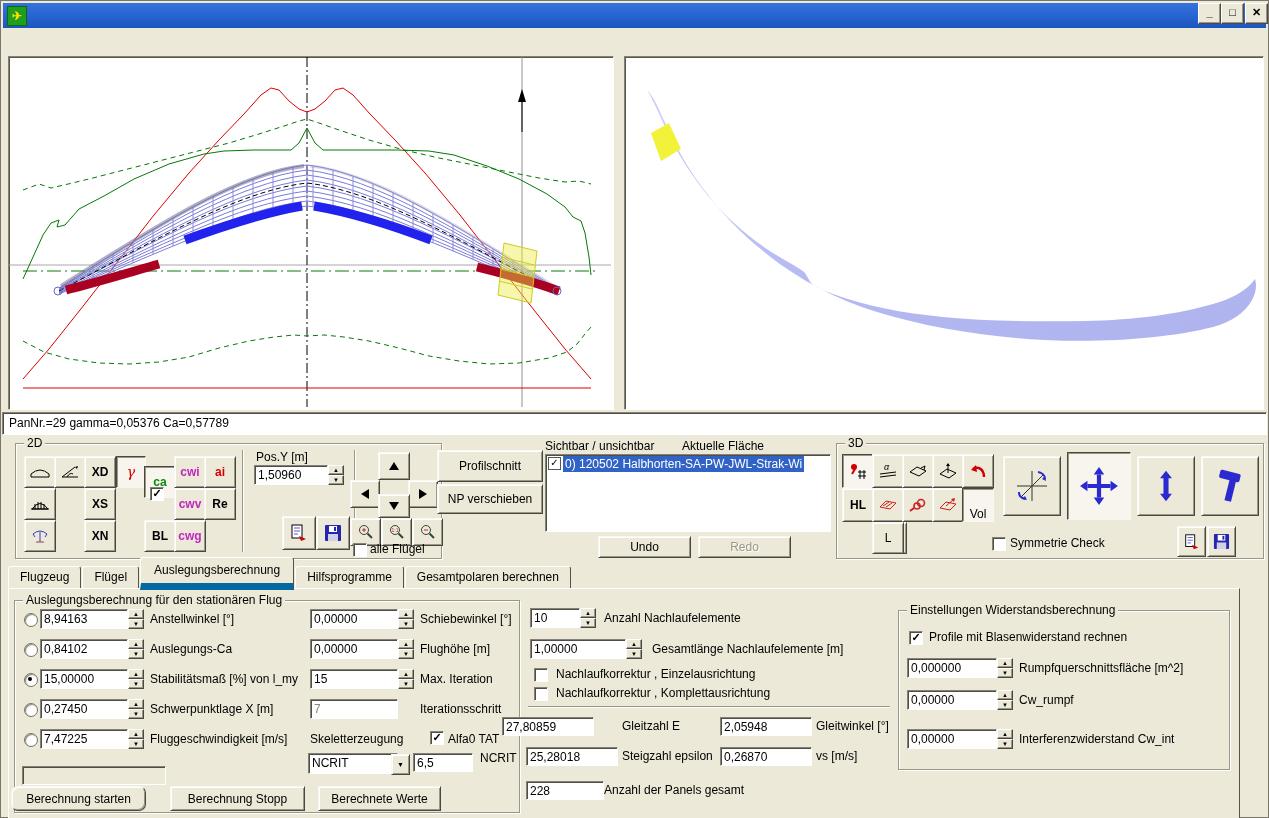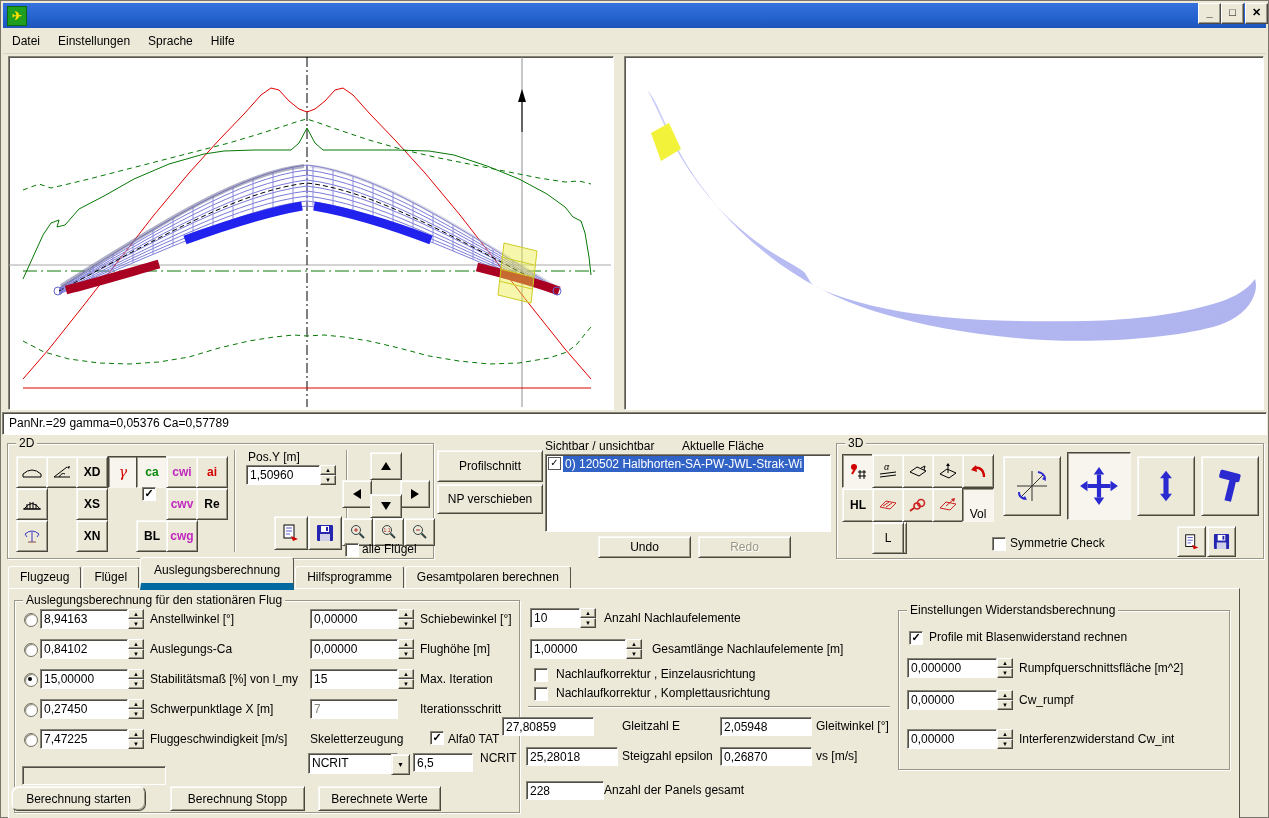--- a/index.html
+++ b/index.html
@@ -27,21 +27,21 @@
   
   .group{position:absolute;border:1px solid #9a9784;box-shadow:inset 1px 1px 0 #fff,1px 1px 0 #fff;}
   .legend{position:absolute;top:-8px;left:8px;background:#ece9d8;padding:0 3px;font-size:12px;}
   
   .btn{position:absolute;background:#ece9d8;border:1px solid;border-color:#f8f7f1 #4a483e #4a483e #f8f7f1;
     box-shadow:inset 1px 1px 0 #fff,inset -1px -1px 0 #9a9786;
     display:flex;align-items:center;justify-content:center;font-size:12px;cursor:default;}
   .btn.pressed{border-color:#4a483e #f8f7f1 #f8f7f1 #4a483e;box-shadow:inset 1px 1px 0 #9a9786;background:#f7f5ee;}
   .btn.disabled{color:#9a9786;text-shadow:1px 1px 0 #fff;}
   .tool{font-size:12px;font-weight:bold;}
-  .c-red{color:#d40000;} .c-green{color:#0a8a0a;} .c-mag{color:#c028c0;} .c-blue{color:#000000;}
+  .c-red{color:#d40000;} .c-green{color:#0a8a0a;margin-top:10px;} .c-mag{color:#c028c0;} .c-blue{color:#000000;}
   .gamma{font-family:"DejaVu Serif",serif;font-style:italic;color:#d40000;font-size:14px;}
   
   .inp{position:absolute;background:#fff;border:1px solid;border-color:#848276 #fff #fff #848276;
     box-shadow:inset 1px 1px 0 #4f4d45;font-family:"Liberation Sans",sans-serif;font-size:12px;
     padding:0 3px;outline:none;}
   .inp:disabled{color:#8a887c;background:#fff;}
   .spin{position:absolute;width:16px;display:flex;flex-direction:column;}
   .spin b{flex:1;background:#ece9d8;border:1px solid;border-color:#fff #4a483e #4a483e #fff;
     box-shadow:inset -1px -1px 0 #9a9786;font-size:6px;line-height:8px;text-align:center;font-weight:normal;}
   .cb{position:absolute;width:12px;height:12px;background:#fff;border:1px solid;
@@ -74,26 +74,20 @@
 
 <div class="window">
 
   <div class="titlebar">
     <span class="appicon">✈</span>
   </div>
   <div class="wbtn" style="left:1198px;"><span>_</span></div>
   <div class="wbtn" style="left:1221px;"><span>□</span></div>
   <div class="wbtn" style="left:1245px;"><span>✕</span></div>
 
-  <div class="menubar">
-    <span class="menu-item">Datei</span>
-    <span class="menu-item">Einstellungen</span>
-    <span class="menu-item">Sprache</span>
-    <span class="menu-item">Hilfe</span>
-  </div>
 
   <div class="plot" style="left:8px;top:56px;width:604px;height:352px;">
     <svg width="602" height="350" viewBox="0 0 602 350">
       <line x1="0" y1="208" x2="602" y2="208" stroke="#a8a8a8"></line>
       <line x1="14" y1="214" x2="590" y2="214" stroke="#0a7a0a" stroke-dasharray="14,4,2,4"></line>
       <line x1="298" y1="0" x2="298" y2="350" stroke="#000" stroke-dasharray="10,3,2,3"></line>
       <line x1="513" y1="0" x2="513" y2="350" stroke="#909090"></line>
       <line x1="513" y1="75" x2="513" y2="40" stroke="#000"></line>
       <path d="M513,32 L509,45 L517,45 Z" fill="#000"></path>
 
@@ -150,21 +144,21 @@
       </defs>
       <path d="M22,32 C27,42 34,56 42,74 C52,96 66,118 84,140 C104,164 130,186 158,202 C170,209 176,212 180,216 L186,226 C190,230 198,233 208,237 C240,249 278,256 318,260 C360,264 410,265 460,264 C510,263 554,257 588,247 C606,242 618,235 626,227 L630,222 C632,228 631,236 627,243 C620,256 606,265 588,270 C545,281 480,286 420,283 C360,280 300,270 252,255 C212,243 172,222 138,194 C108,170 82,140 62,108 C50,88 40,66 32,48 C28,40 24,35 22,32 Z" fill="url(#wg)"></path>
       <polygon points="26,76 44,66 56,92 36,104" fill="#f2f23a"></polygon>
     </svg>
   </div>
 
   <div class="sunken abs" style="left:2px;top:412px;width:1263px;height:21px;">
     <span class="lbl" style="left:6px;top:3px;">PanNr.=29 gamma=0,05376 Ca=0,57789</span>
   </div>
 
-  <div class="group" style="left:7px;top:443px;width:425px;height:114px;">
+  <div class="group" style="left:15px;top:443px;width:425px;height:114px;">
     <span class="legend">2D</span>
 
     <div class="btn" style="left:8px;top:12px;width:30px;height:30px;">
       <svg class="ic" width="20" height="14" viewBox="0 0 20 14">
           <path d="M1,12 L1,9 Q10,1 19,9 L19,12 Z" fill="none" stroke="#000"></path>
         </svg>
     </div>
     <div class="btn" style="left:38px;top:12px;width:30px;height:30px;">
       <svg class="ic" width="20" height="16" viewBox="0 0 20 16">
           <line x1="2" y1="13" x2="18" y2="13" stroke="#000"></line>

